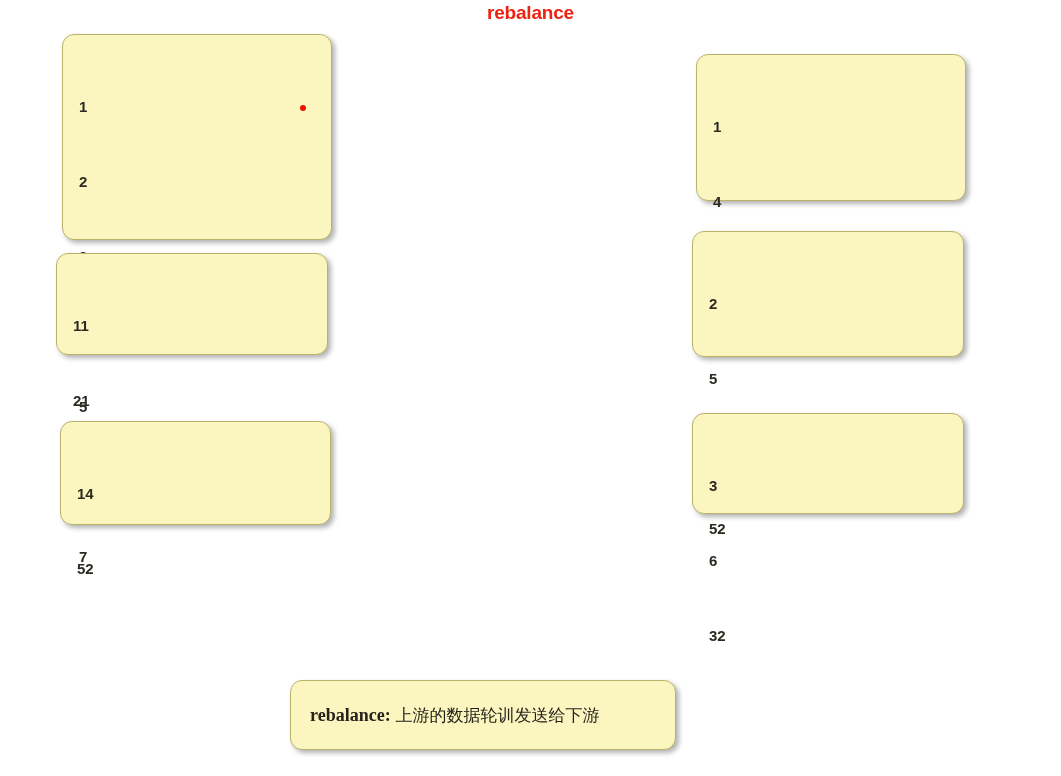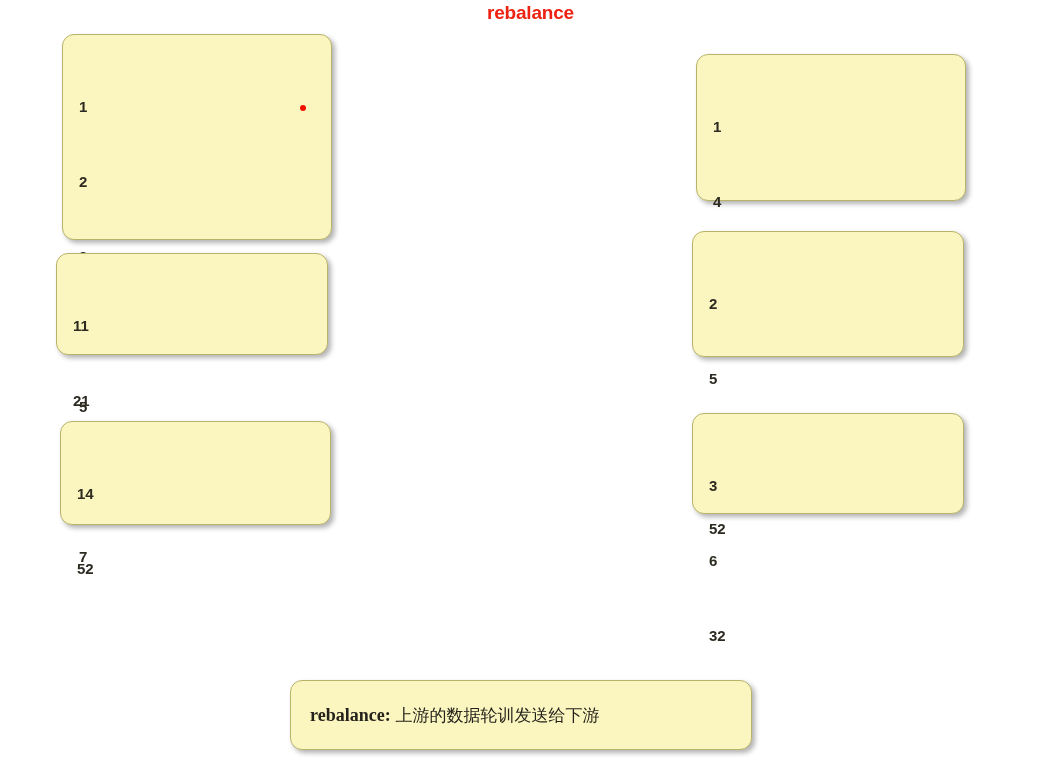--- a/index.html
+++ b/index.html
@@ -163,20 +163,20 @@
   </div>
 
   <div class="note-box" style="left:692px; top:413px; width:272px; height:101px;">
     <div class="note-lines">
       <span class="note-line">3</span>
       <span class="note-line">6</span>
       <span class="note-line">32</span>
     </div>
   </div>
 
-  <div class="caption-box" style="left:290px; top:680px; width:462px; height:70px;">
+  <div class="caption-box" style="left:290px; top:680px; width:386px; height:70px;">
     <div class="caption-text">
       <span class="caption-key">rebalance:</span>
       <span class="caption-body">上游的数据轮训发送给下游</span>
     </div>
   </div>
 
 </div>
 
 </body></html>

